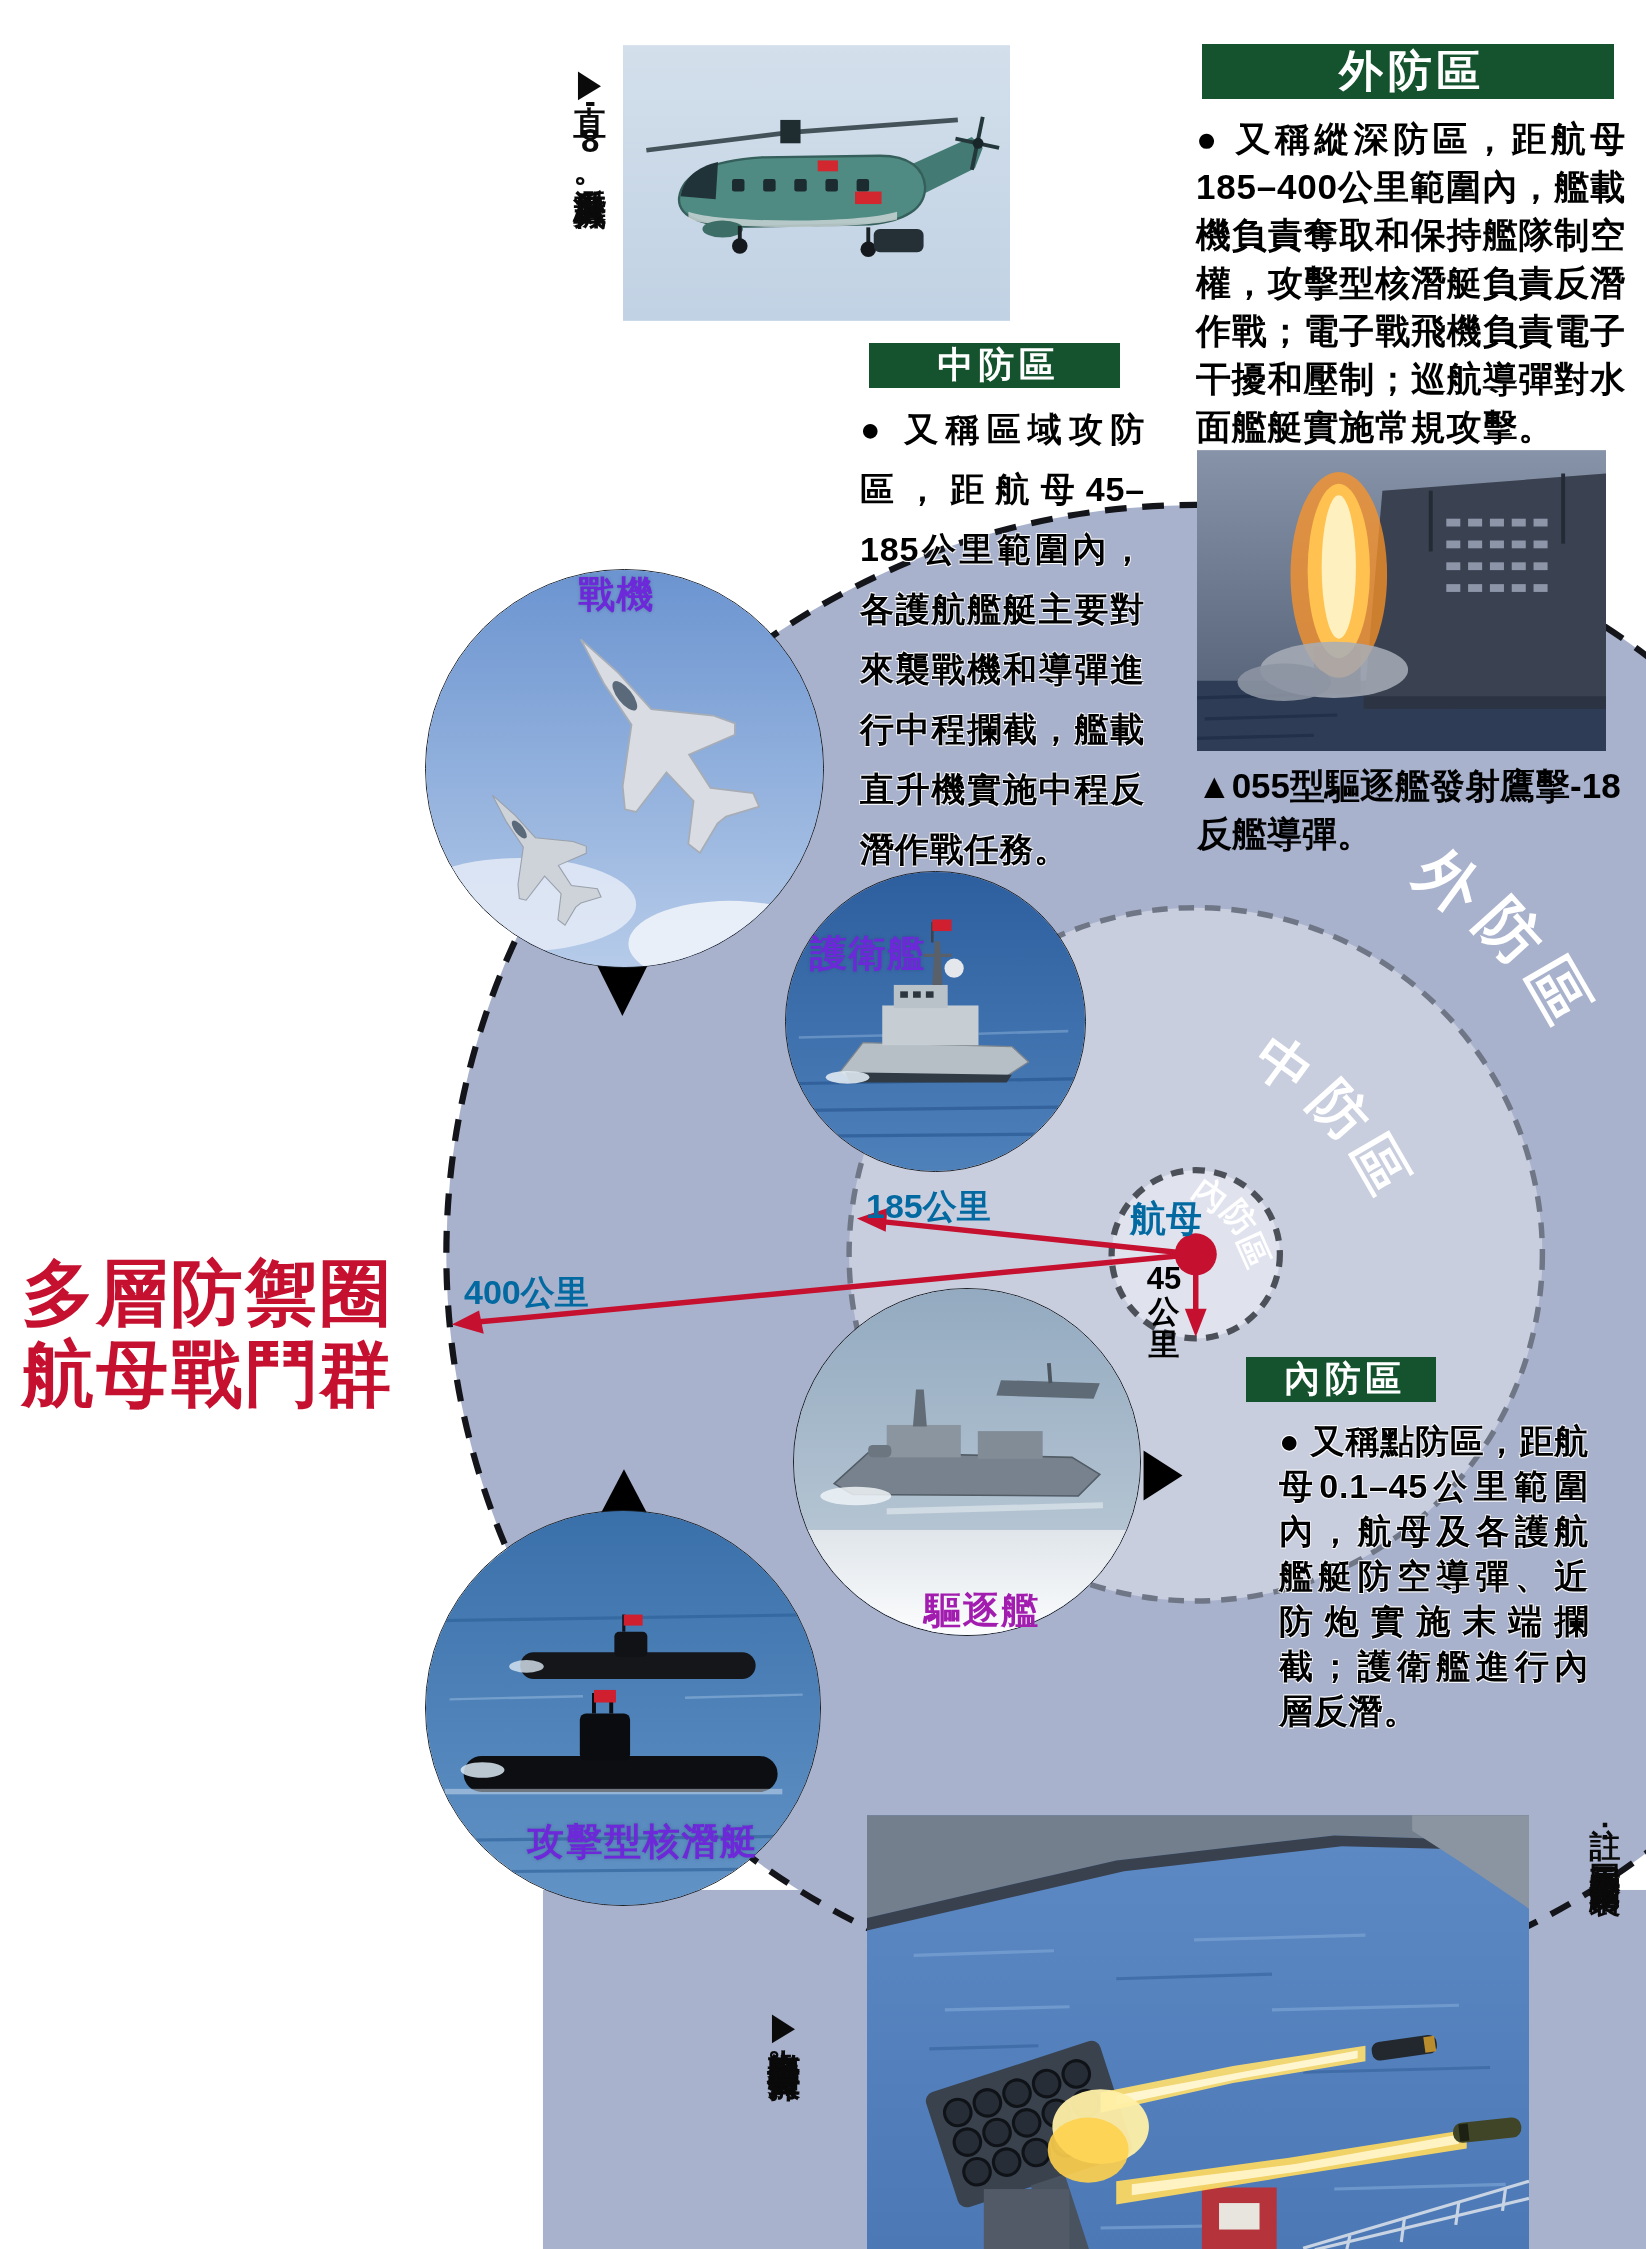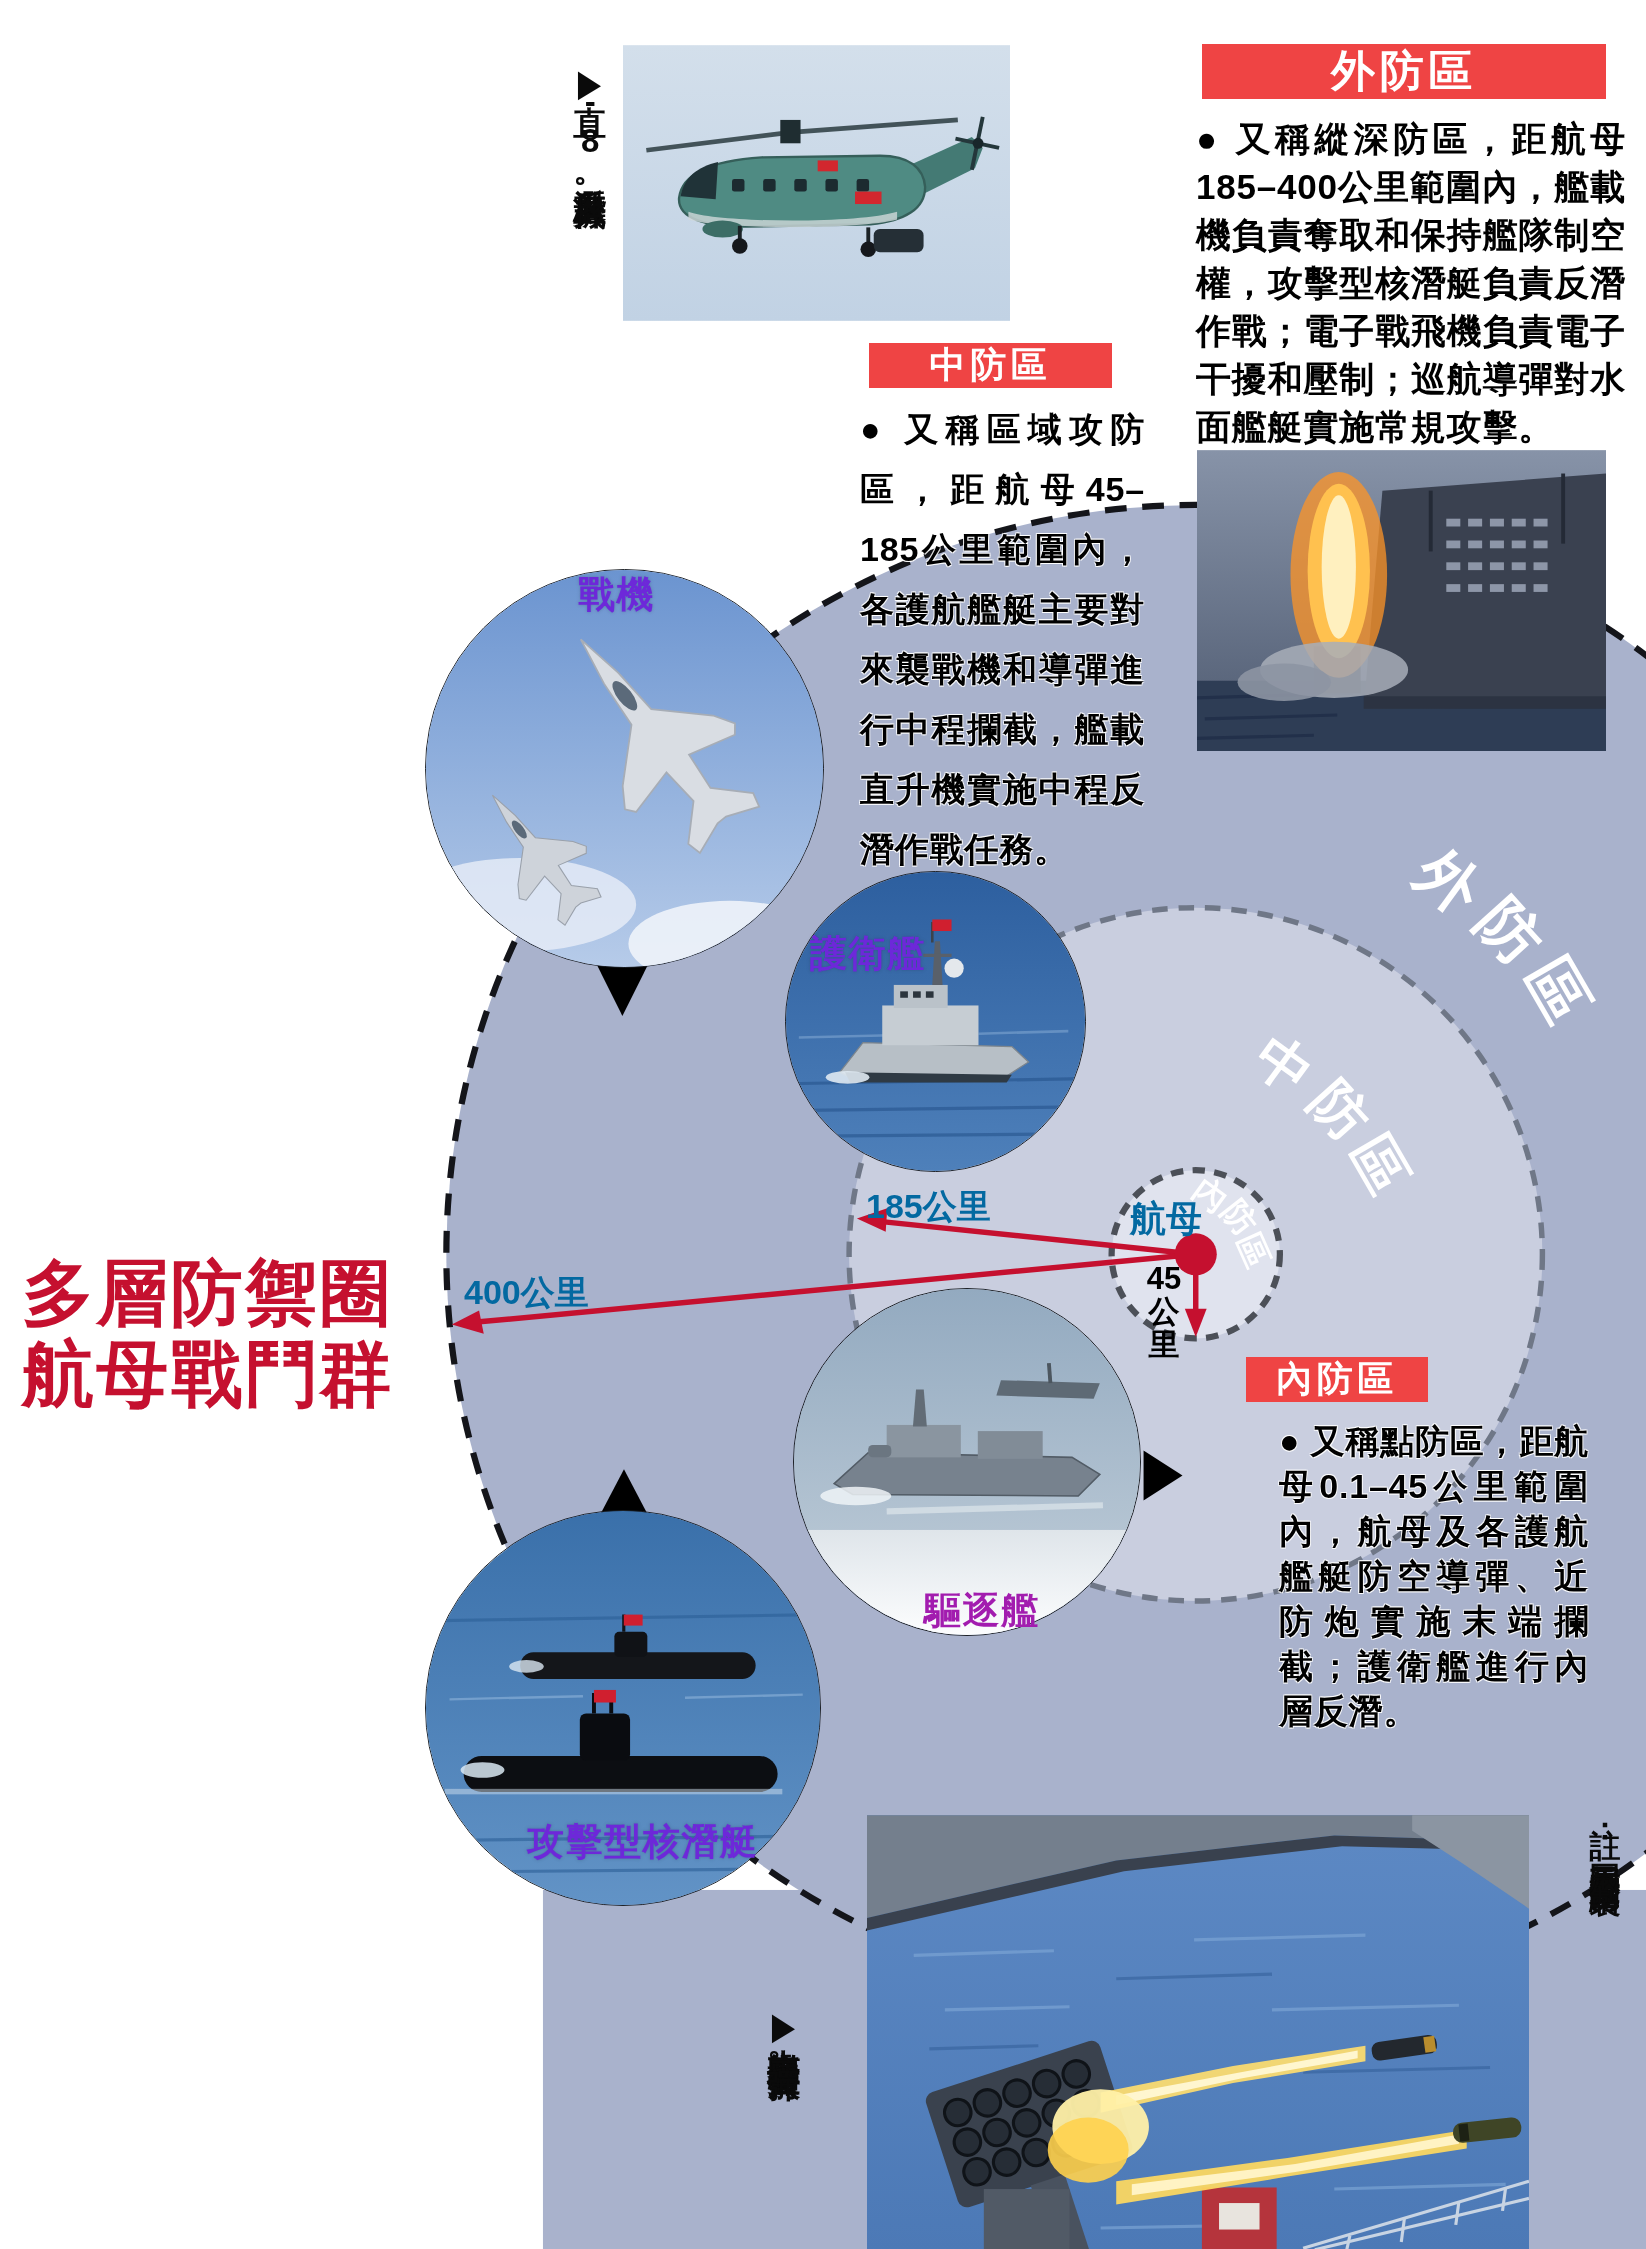--- a/index.html
+++ b/index.html
@@ -8,22 +8,22 @@
   .layer-svg{position:absolute;left:0;top:0;z-index:1;}
   .arc-char{position:absolute;z-index:2;color:#ffffff;font-weight:700;line-height:1;}
   .arc-outer{font-size:61px;}
   .arc-middle{font-size:55px;}
   .arc-inner{font-size:33px;}
   .photo{position:absolute;z-index:3;overflow:hidden;}
   .photo.round{border-radius:50%;border:1.6px solid #1c2026;}
   .photo svg{display:block;}
   .photo-label{position:absolute;z-index:4;color:#6d28d9;font-weight:700;font-size:37px;
                letter-spacing:1.6px;text-shadow:0 0 3.1px rgba(40,60,80,.35);white-space:nowrap;}
-  .zone-header{position:absolute;z-index:4;background:#ef4444;color:#fff;font-weight:700;
-               display:flex;align-items:center;justify-content:center;letter-spacing:4.7px;}
+  .zone-header{position:absolute;z-index:4;background:#14532d;color:#fff;font-weight:700;
+               display:flex;align-items:center;justify-content:center;letter-spacing:4.7px;padding-left:8px;}
   .zone-body{position:absolute;z-index:4;color:#000;font-weight:700;text-align:justify;
              letter-spacing:0.8px;}
   .halo{text-shadow:0.8px 0.8px 0 rgba(255,255,255,.85),-0.8px -0.8px 0 rgba(255,255,255,.85),
         0.8px -0.8px 0 rgba(255,255,255,.85),-0.8px 0.8px 0 rgba(255,255,255,.85);}
   .vcap{position:absolute;z-index:4;writing-mode:vertical-rl;text-orientation:upright;
         font-weight:700;color:#0a0a0a;letter-spacing:2.3px;line-height:1.08;}
   .title{position:absolute;z-index:5;color:#c5102f;font-weight:700;font-size:72px;
          line-height:81px;letter-spacing:2.3px;white-space:nowrap;}
   .caption{position:absolute;z-index:4;color:#000;font-weight:700;}
   .dist{position:absolute;z-index:4;color:#0369a1;font-weight:700;font-size:34px;white-space:nowrap;}
@@ -177,20 +177,21 @@
           <line x1="470" y1="30" x2="470" y2="120"></line>
         </g>
       <rect x="150" y="252" width="60" height="60" fill="#222835"></rect>
       <ellipse cx="182" cy="160" rx="62" ry="132" fill="#ff9426" opacity=".75"></ellipse>
       <ellipse cx="182" cy="155" rx="40" ry="112" fill="#ffc14f"></ellipse>
       <ellipse cx="182" cy="150" rx="22" ry="92" fill="#fff0bf"></ellipse>
       <ellipse cx="176" cy="282" rx="95" ry="36" fill="#a8aeb9" opacity=".85"></ellipse>
       <ellipse cx="112" cy="298" rx="60" ry="24" fill="#8d95a3" opacity=".9"></ellipse>
     </svg>
   </div>
+  <div class="caption" style="left:1197px;top:762px;width:430px;font-size:35px;line-height:48px;z-index:4;">▲055型驅逐艦發射鷹擊-18反艦導彈。</div>
 
   <div class="photo round" style="left:425px;top:569px;width:397px;height:397px;">
     <svg width="397" height="397" viewBox="0 0 510 510">
       <defs>
           <linearGradient id="fg" x1="0" y1="0" x2="0" y2="1">
         <stop offset="0" stop-color="#6b94d0"></stop>
             <stop offset="1" stop-color="#b6cbe9"></stop>
           </linearGradient>
         </defs>
       <rect width="510" height="510" fill="url(#fg)"></rect>

